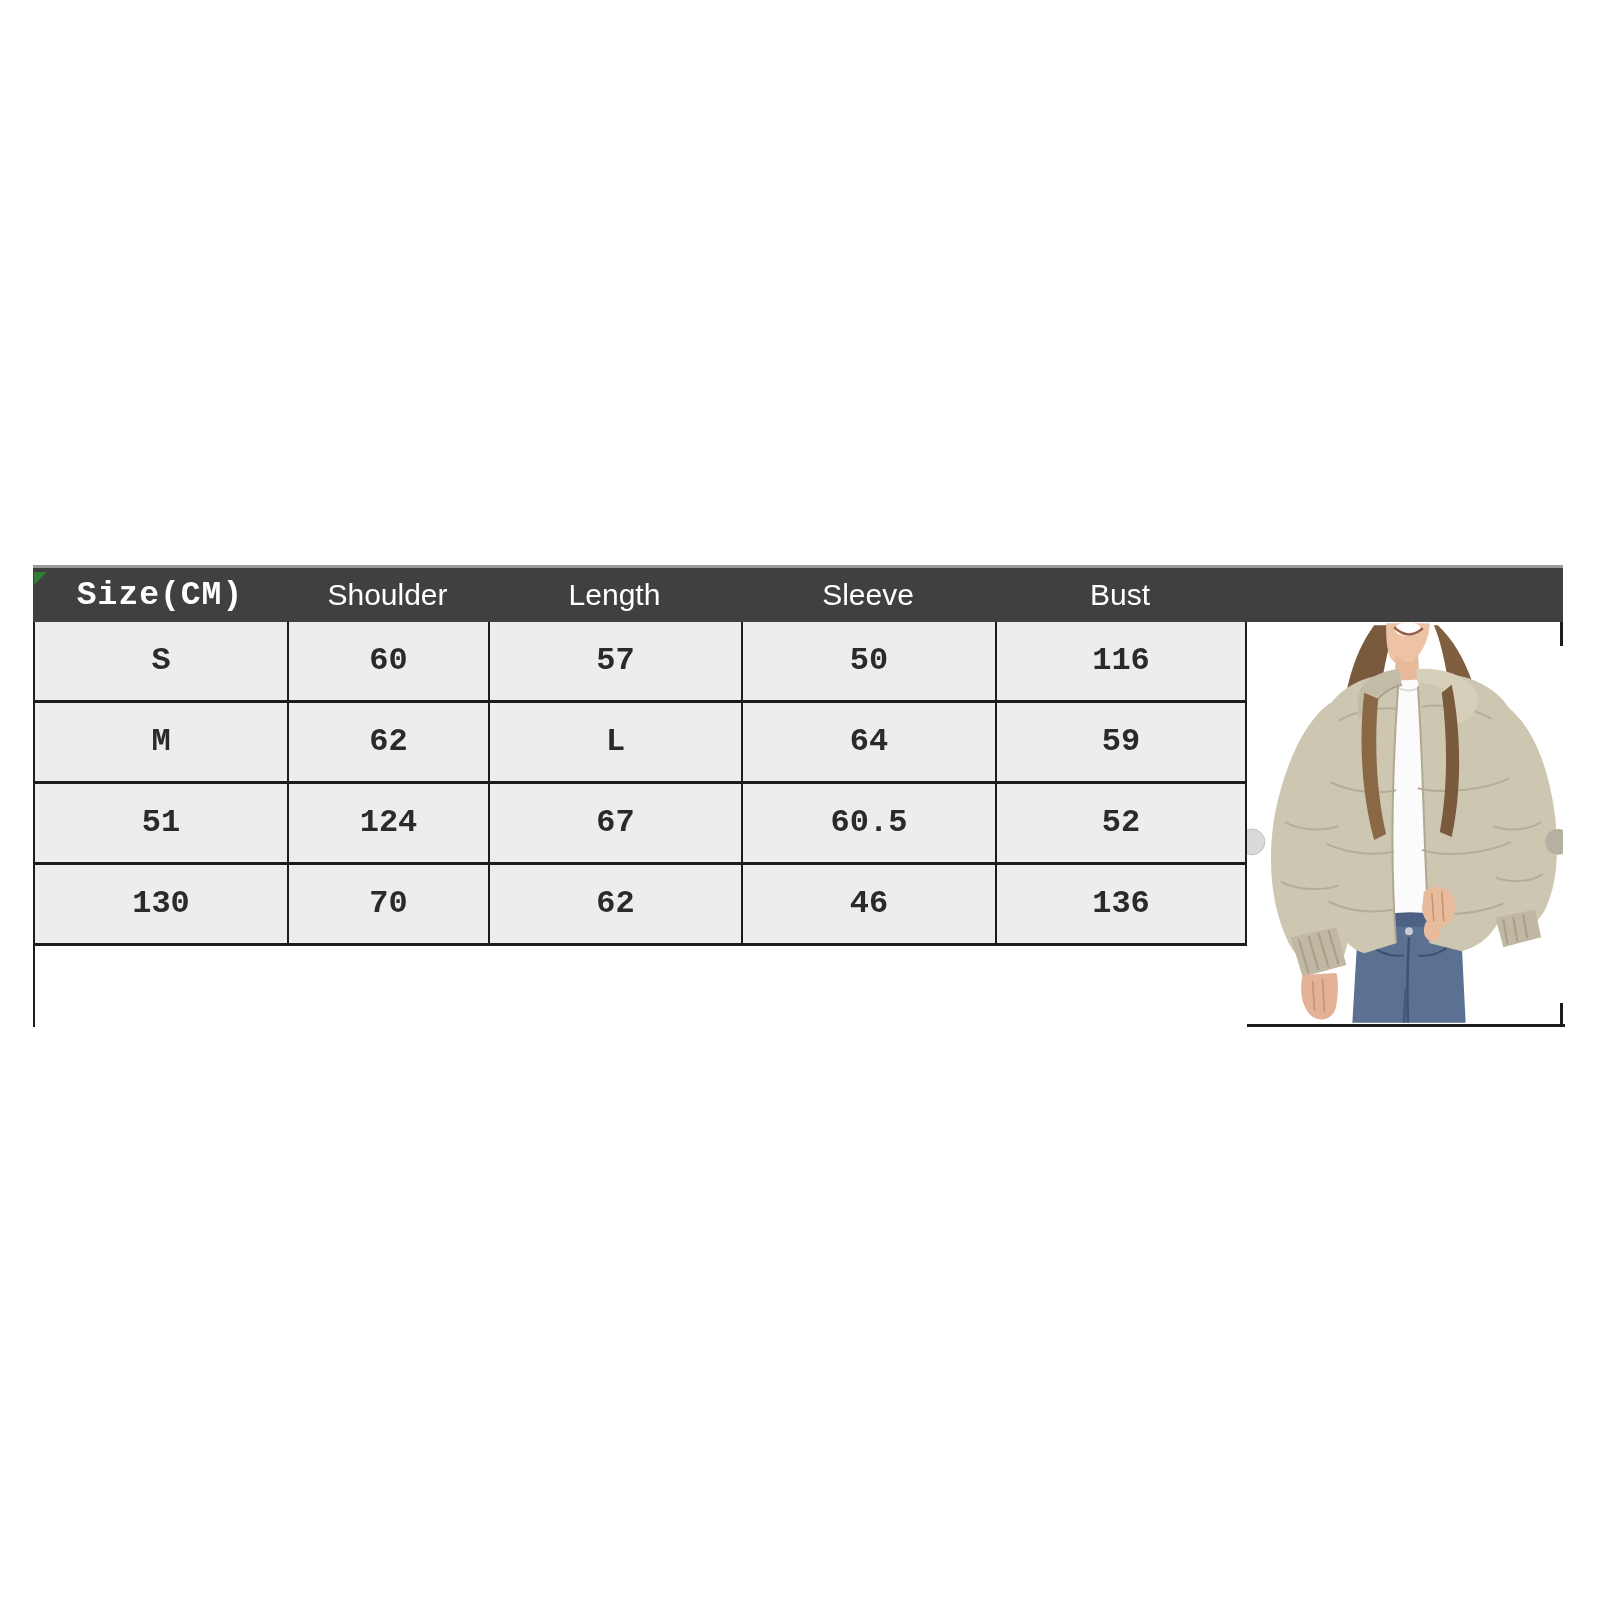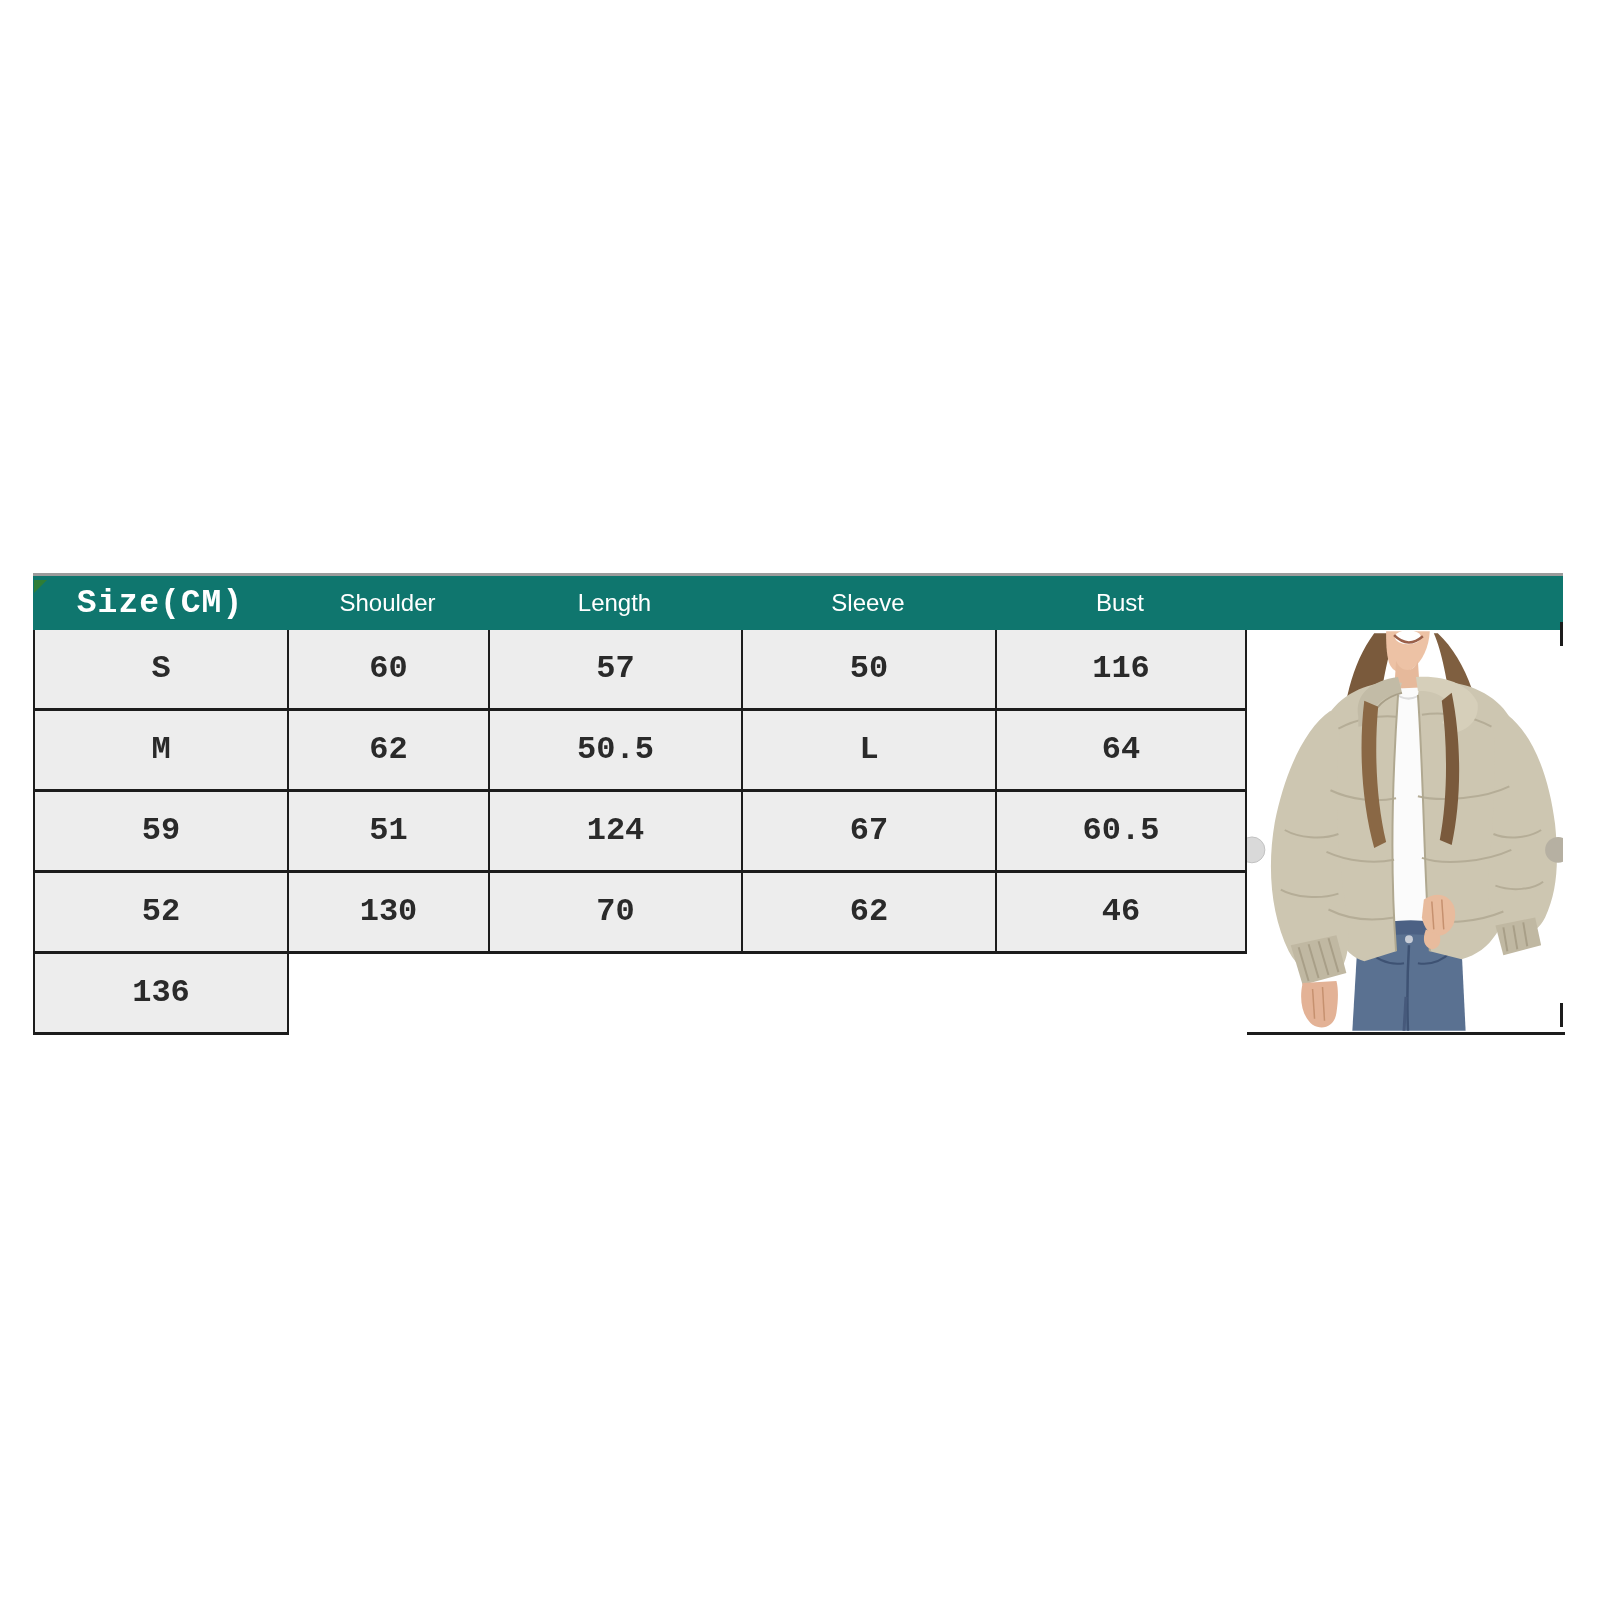--- a/index.html
+++ b/index.html
@@ -5,24 +5,24 @@
   html,body{margin:0;padding:0;background:#ffffff;}
   .canvas{
     position:relative;width:1600px;height:1600px;background:#ffffff;
     overflow:hidden;font-family:"Liberation Sans",sans-serif;
   }
   .table-wrap{position:absolute;left:33px;top:565px;width:1530px;}
   
   .header-row{
     position:relative;display:grid;
     grid-template-columns:254px 201px 253px 254px 250px 318px;
-    height:57px;background:#0f766e;align-items:center;
-    border-top:3px solid #9b9b9b;box-sizing:border-box;margin-top:8px;
+    height:57px;background:#404040;align-items:center;
+    border-top:3px solid #9b9b9b;box-sizing:border-box;
   }
-  .hcell{color:#ffffff;text-align:center;font-size:24px;font-weight:500;
+  .hcell{color:#ffffff;text-align:center;font-size:30px;font-weight:500;
     font-family:"Liberation Sans",sans-serif;line-height:1;}
   .hcell.mono{font-family:"Liberation Mono","DejaVu Sans Mono",monospace;
     font-size:33px;font-weight:700;letter-spacing:1px;}
   .corner-marker{
     position:absolute;left:1px;top:4px;width:0;height:0;
     border-top:13px solid #2e7d36;border-right:13px solid transparent;
   }
   
   .body-grid{
     display:grid;
@@ -154,21 +154,20 @@
       </div>
 
       <div class="cell">S</div>
       <div class="cell">60</div>
       <div class="cell">57</div>
       <div class="cell">50</div>
       <div class="cell">116</div>
 
       <div class="cell">M</div>
       <div class="cell">62</div>
-      <div class="cell">50.5</div>
 
       <div class="cell">L</div>
       <div class="cell">64</div>
       <div class="cell">59</div>
       <div class="cell">51</div>
       <div class="cell">124</div>
 
       <div class="cell">67</div>
       <div class="cell">60.5</div>
       <div class="cell">52</div>

